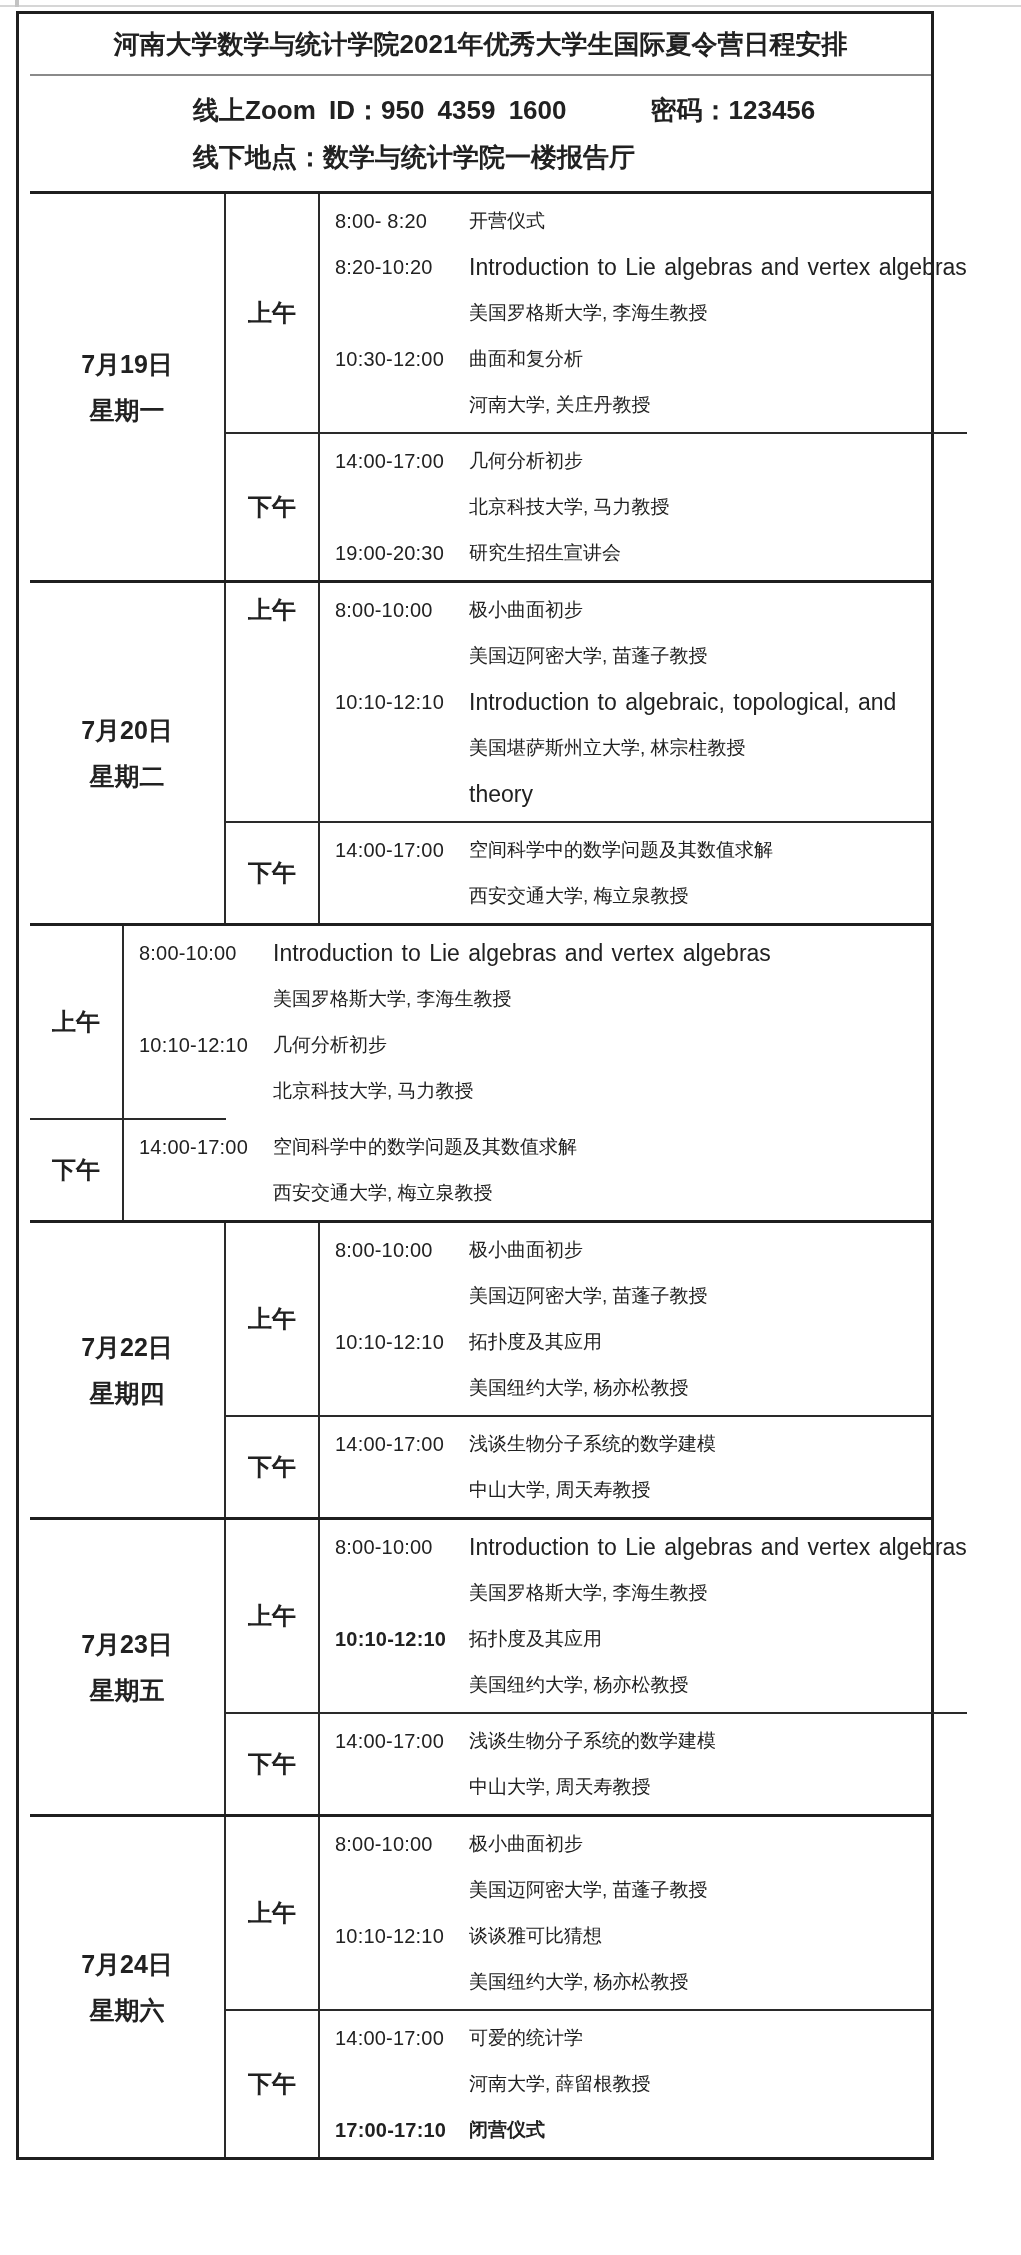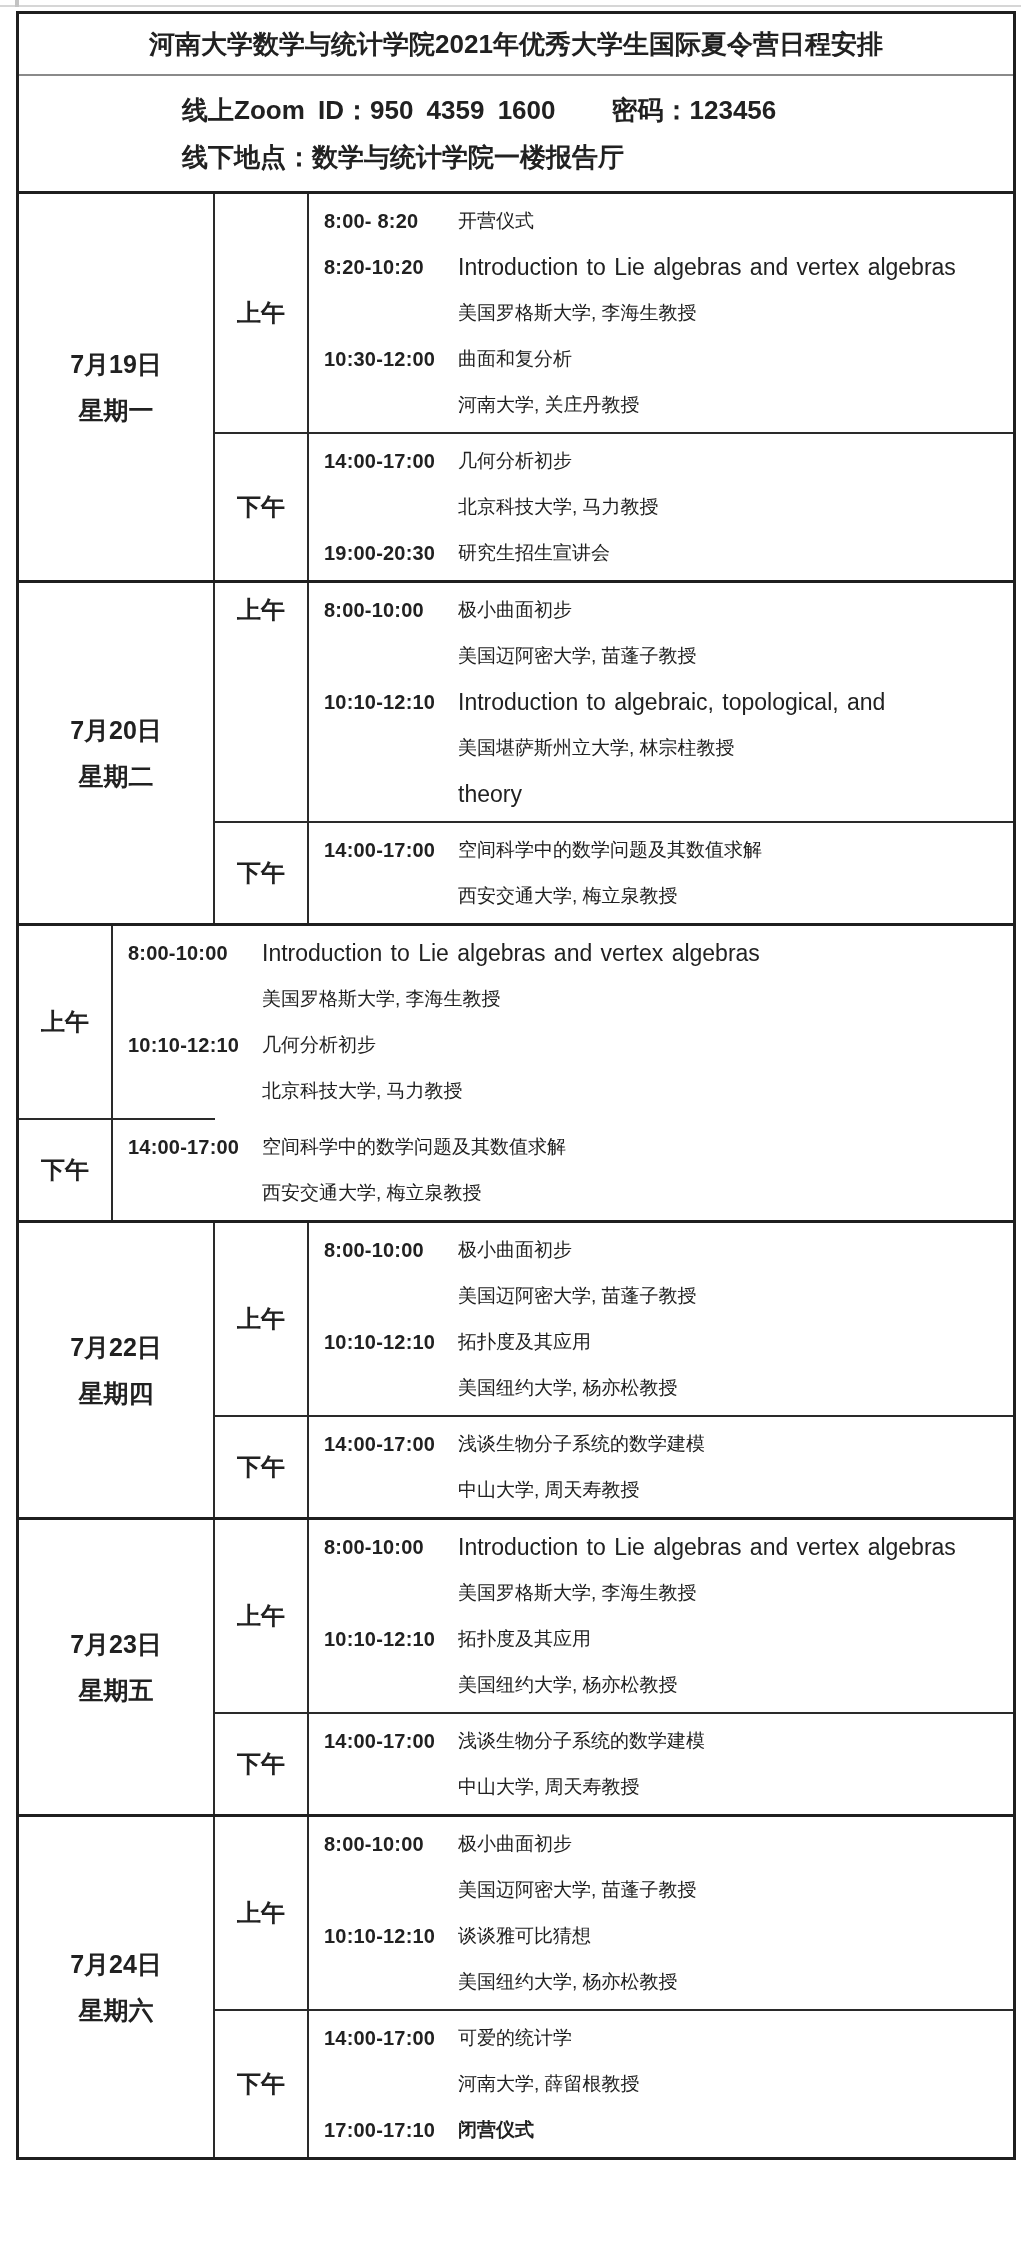--- a/index.html
+++ b/index.html
@@ -4,53 +4,53 @@
 <style>
   html,body { margin:0; padding:0; }
   body {
     width:1021px; height:2255px; background:#ffffff; overflow:hidden;
     font-family:"Liberation Sans", sans-serif; color:#212121; position:relative;
   }
   .page-rule { position:absolute; top:5px; left:0; width:1021px; height:2px; background:#d6d6d6; }
   .page-tick { position:absolute; top:0; left:15px; width:4px; height:7px; background:#c3c3c3; }
 
   .table {
-    position:absolute; left:16px; top:11px; width:1000px; box-sizing:border-box;
-    border:3px solid #1f1f1f; background:#fff;
+    position:absolute; left:16px; top:11px; width:918px; box-sizing:border-box;
+    border:3px solid #1f1f1f; background:#fff;padding-left:11px;
   }
   .title-row {
     height:60px; display:flex; align-items:center; justify-content:center;
     font-size:26px; font-weight:bold; border-bottom:2px solid #8a8a8a;
   }
   .info-row {
     height:118px; box-sizing:border-box; border-bottom:3px solid #1f1f1f;
     padding-left:163px; display:flex; flex-direction:column; justify-content:center;
     font-size:26px; font-weight:bold;
   }
   .info-line { line-height:47px; white-space:nowrap; }
   .zoom-line { word-spacing:6px; }
-  .pw { margin-left:56px; }
+  .pw { margin-left:84px; }
 
   .day-row { display:grid; grid-template-columns:196px 1fr; border-bottom:3px solid #1f1f1f; }
   .day-row:last-child { border-bottom:none; }
   .date-cell {
     border-right:2px solid #2a2a2a; display:flex; flex-direction:column;
     align-items:center; justify-content:center; font-weight:bold; font-size:25px; line-height:46px;
   }
   .sessions { display:flex; flex-direction:column; }
   .session { display:grid; grid-template-columns:94px 1fr; border-bottom:2px solid #2a2a2a; }
   .session:last-child { border-bottom:none; }
   .label-cell {
     border-right:2px solid #2a2a2a; display:flex; justify-content:center; align-items:center;
     font-weight:bold; font-size:24px; line-height:46px;
   }
   .label-cell.align-top { align-items:flex-start; padding-top:4px; }
   .lines { padding:4px 0 4px 15px; }
   .line { line-height:46px; white-space:nowrap; display:flex; }
-  .time { width:134px; flex:0 0 134px; font-size:20px; letter-spacing:0.2px;font-weight:bold; }
+  .time { width:134px; flex:0 0 134px; font-size:20px; letter-spacing:0.2px; }
   .text { font-size:19px; }
   .text.latin { font-size:23px; word-spacing:2px;text-align:right; }
   .bold { font-weight:bold; }
 </style>
 </head>
 <body>
 
 <div class="page-rule"></div>
 <div class="page-tick"></div>
 

